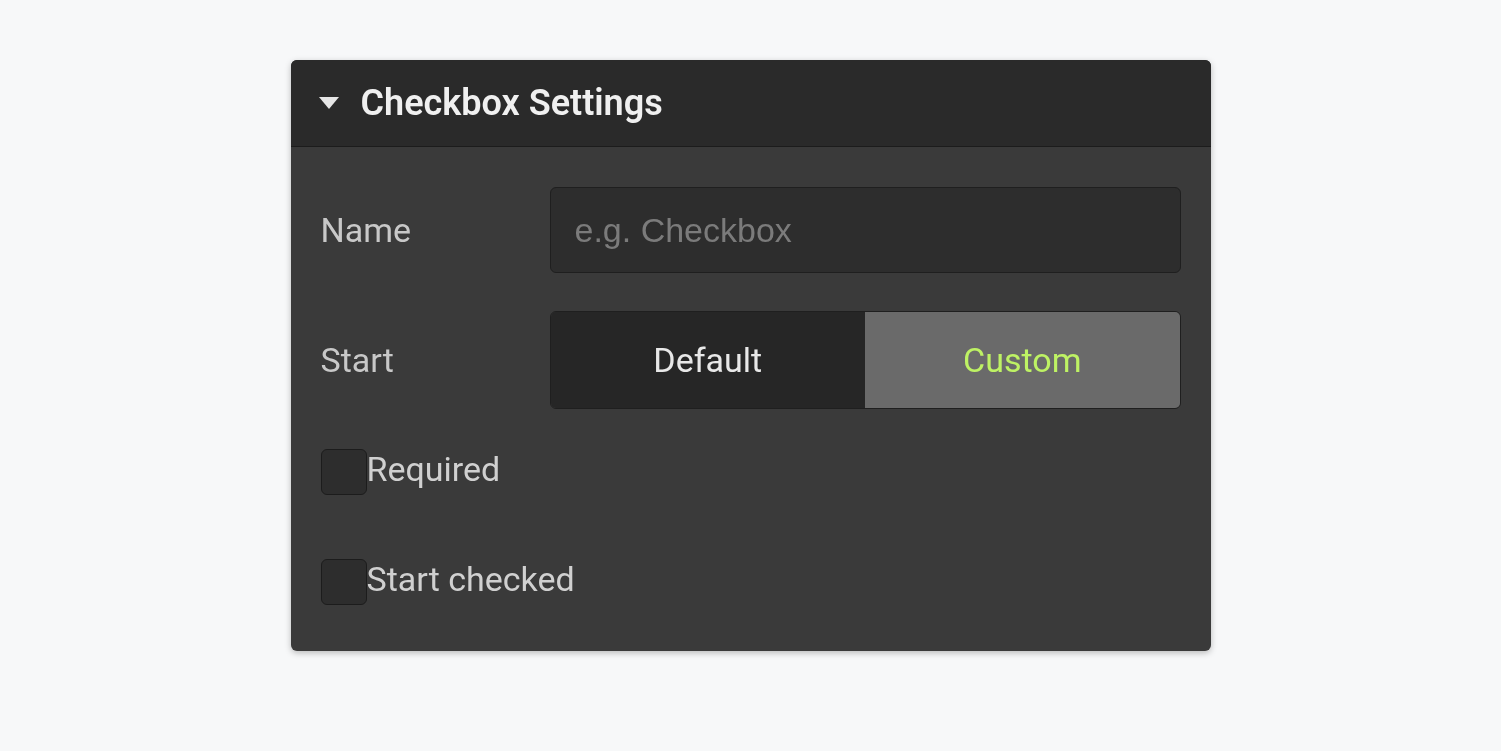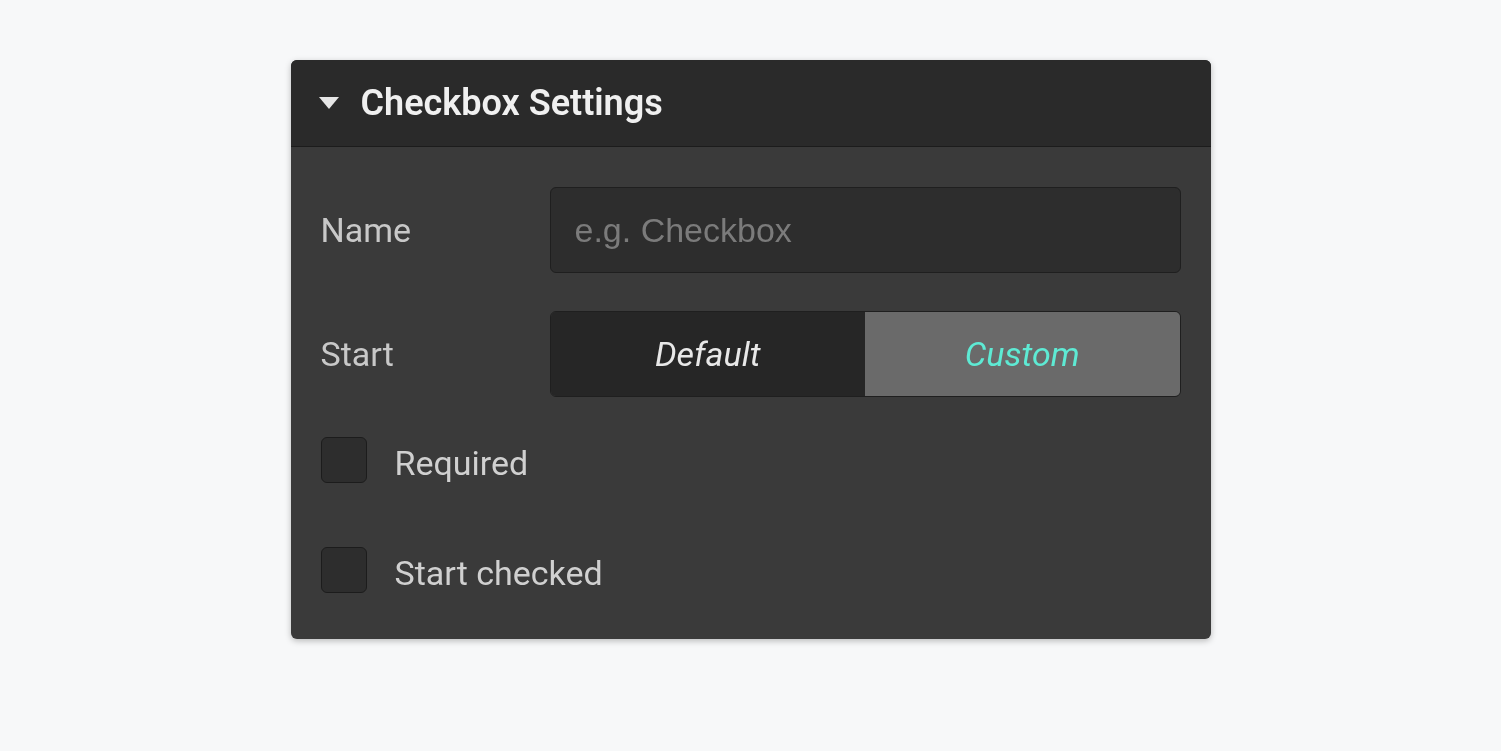--- a/index.html
+++ b/index.html
@@ -69,47 +69,45 @@
       color: #d0d0d0;
       font-size: 34px;
       outline: none;
     }
     .name-input::placeholder {
       color: #7b7b7b;
     }
     .segmented {
       flex: 1;
       display: flex;
-      height: 86px;
+      height: 98px;
       border-radius: 6px;
       overflow: hidden;
       border: 1px solid #1f1f1f;
-      font-style: italic;
     }
     .seg-btn {
       flex: 1;
       display: flex;
       align-items: center;
       justify-content: center;
       font-size: 34px;
       color: #e8e8e8;
       cursor: pointer;
       user-select: none;
     }
     .seg-btn.active {
       background: #262626;
     }
     .seg-btn.inactive {
       background: #6a6a6a;
-      color: #5eead4;
+      color: #bef264;
     }
     .check-row {
       display: flex;
-      align-items: flex-end;
-      gap: 28px;
+      align-items: flex-start;
       margin-top: 40px;
     }
     .check-row + .check-row {
       margin-top: 64px;
     }
     .checkbox {
       width: 46px;
       height: 46px;
       background: #2d2d2d;
       border: 1px solid #1c1c1c;

